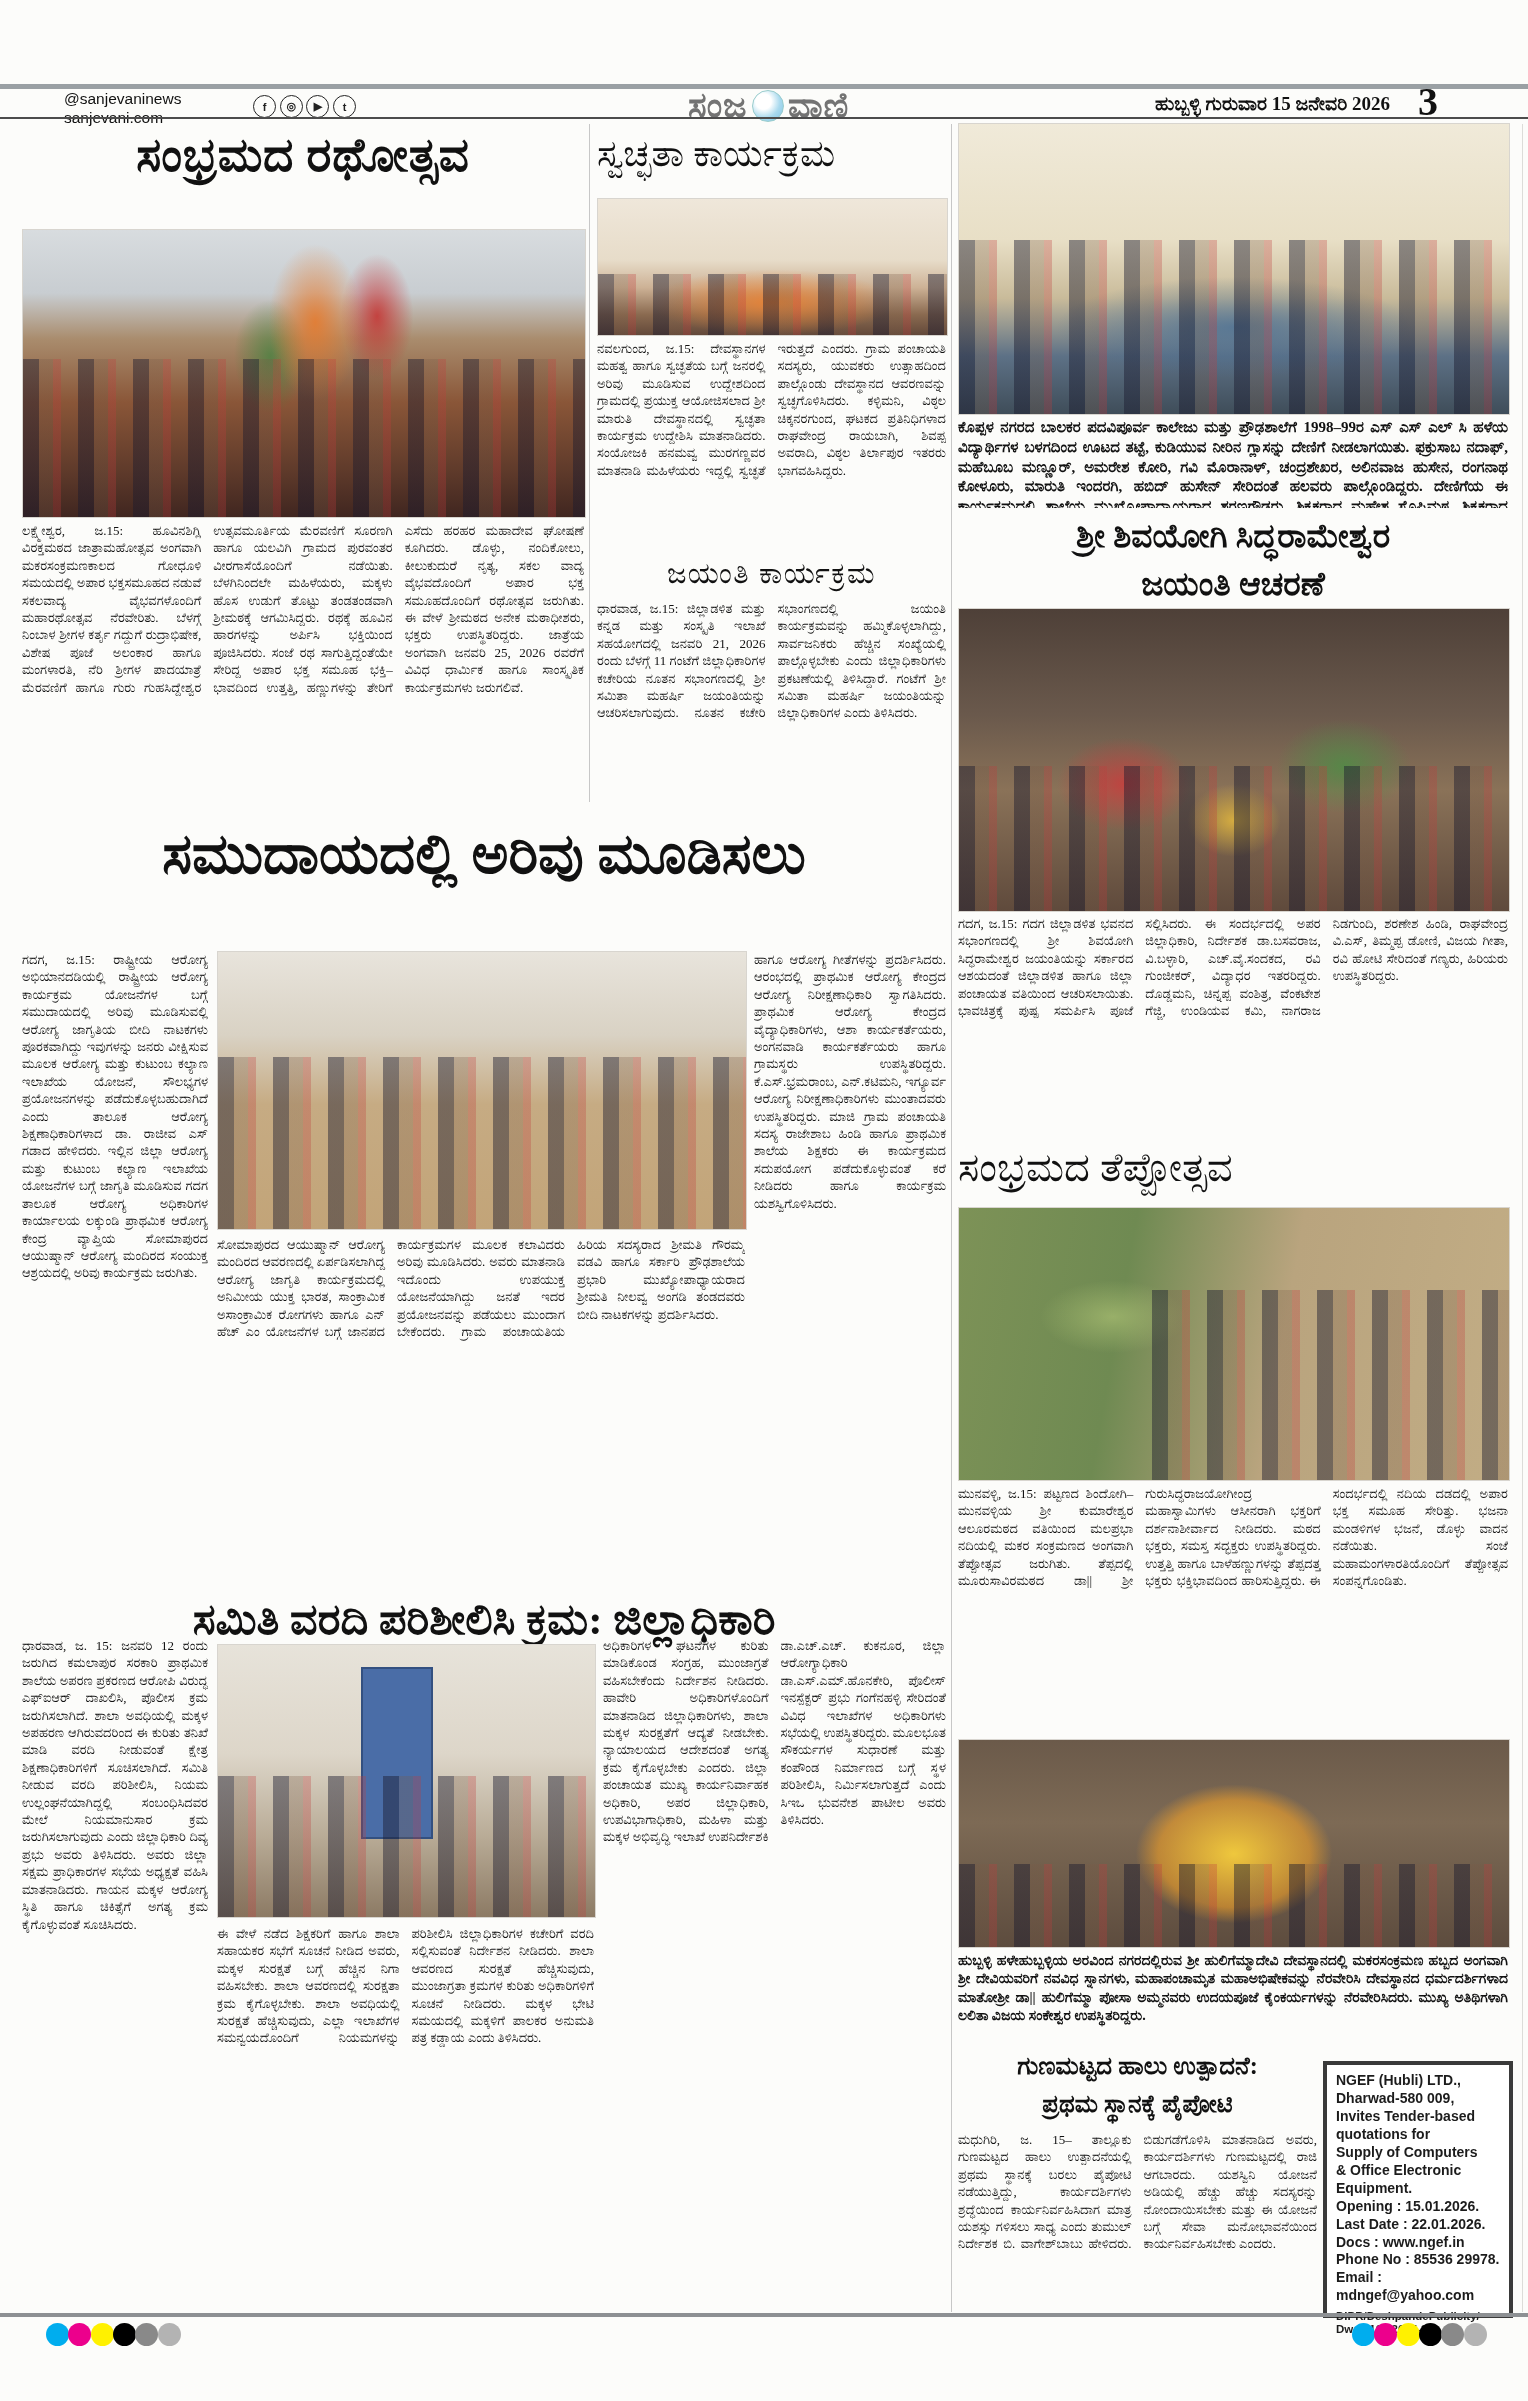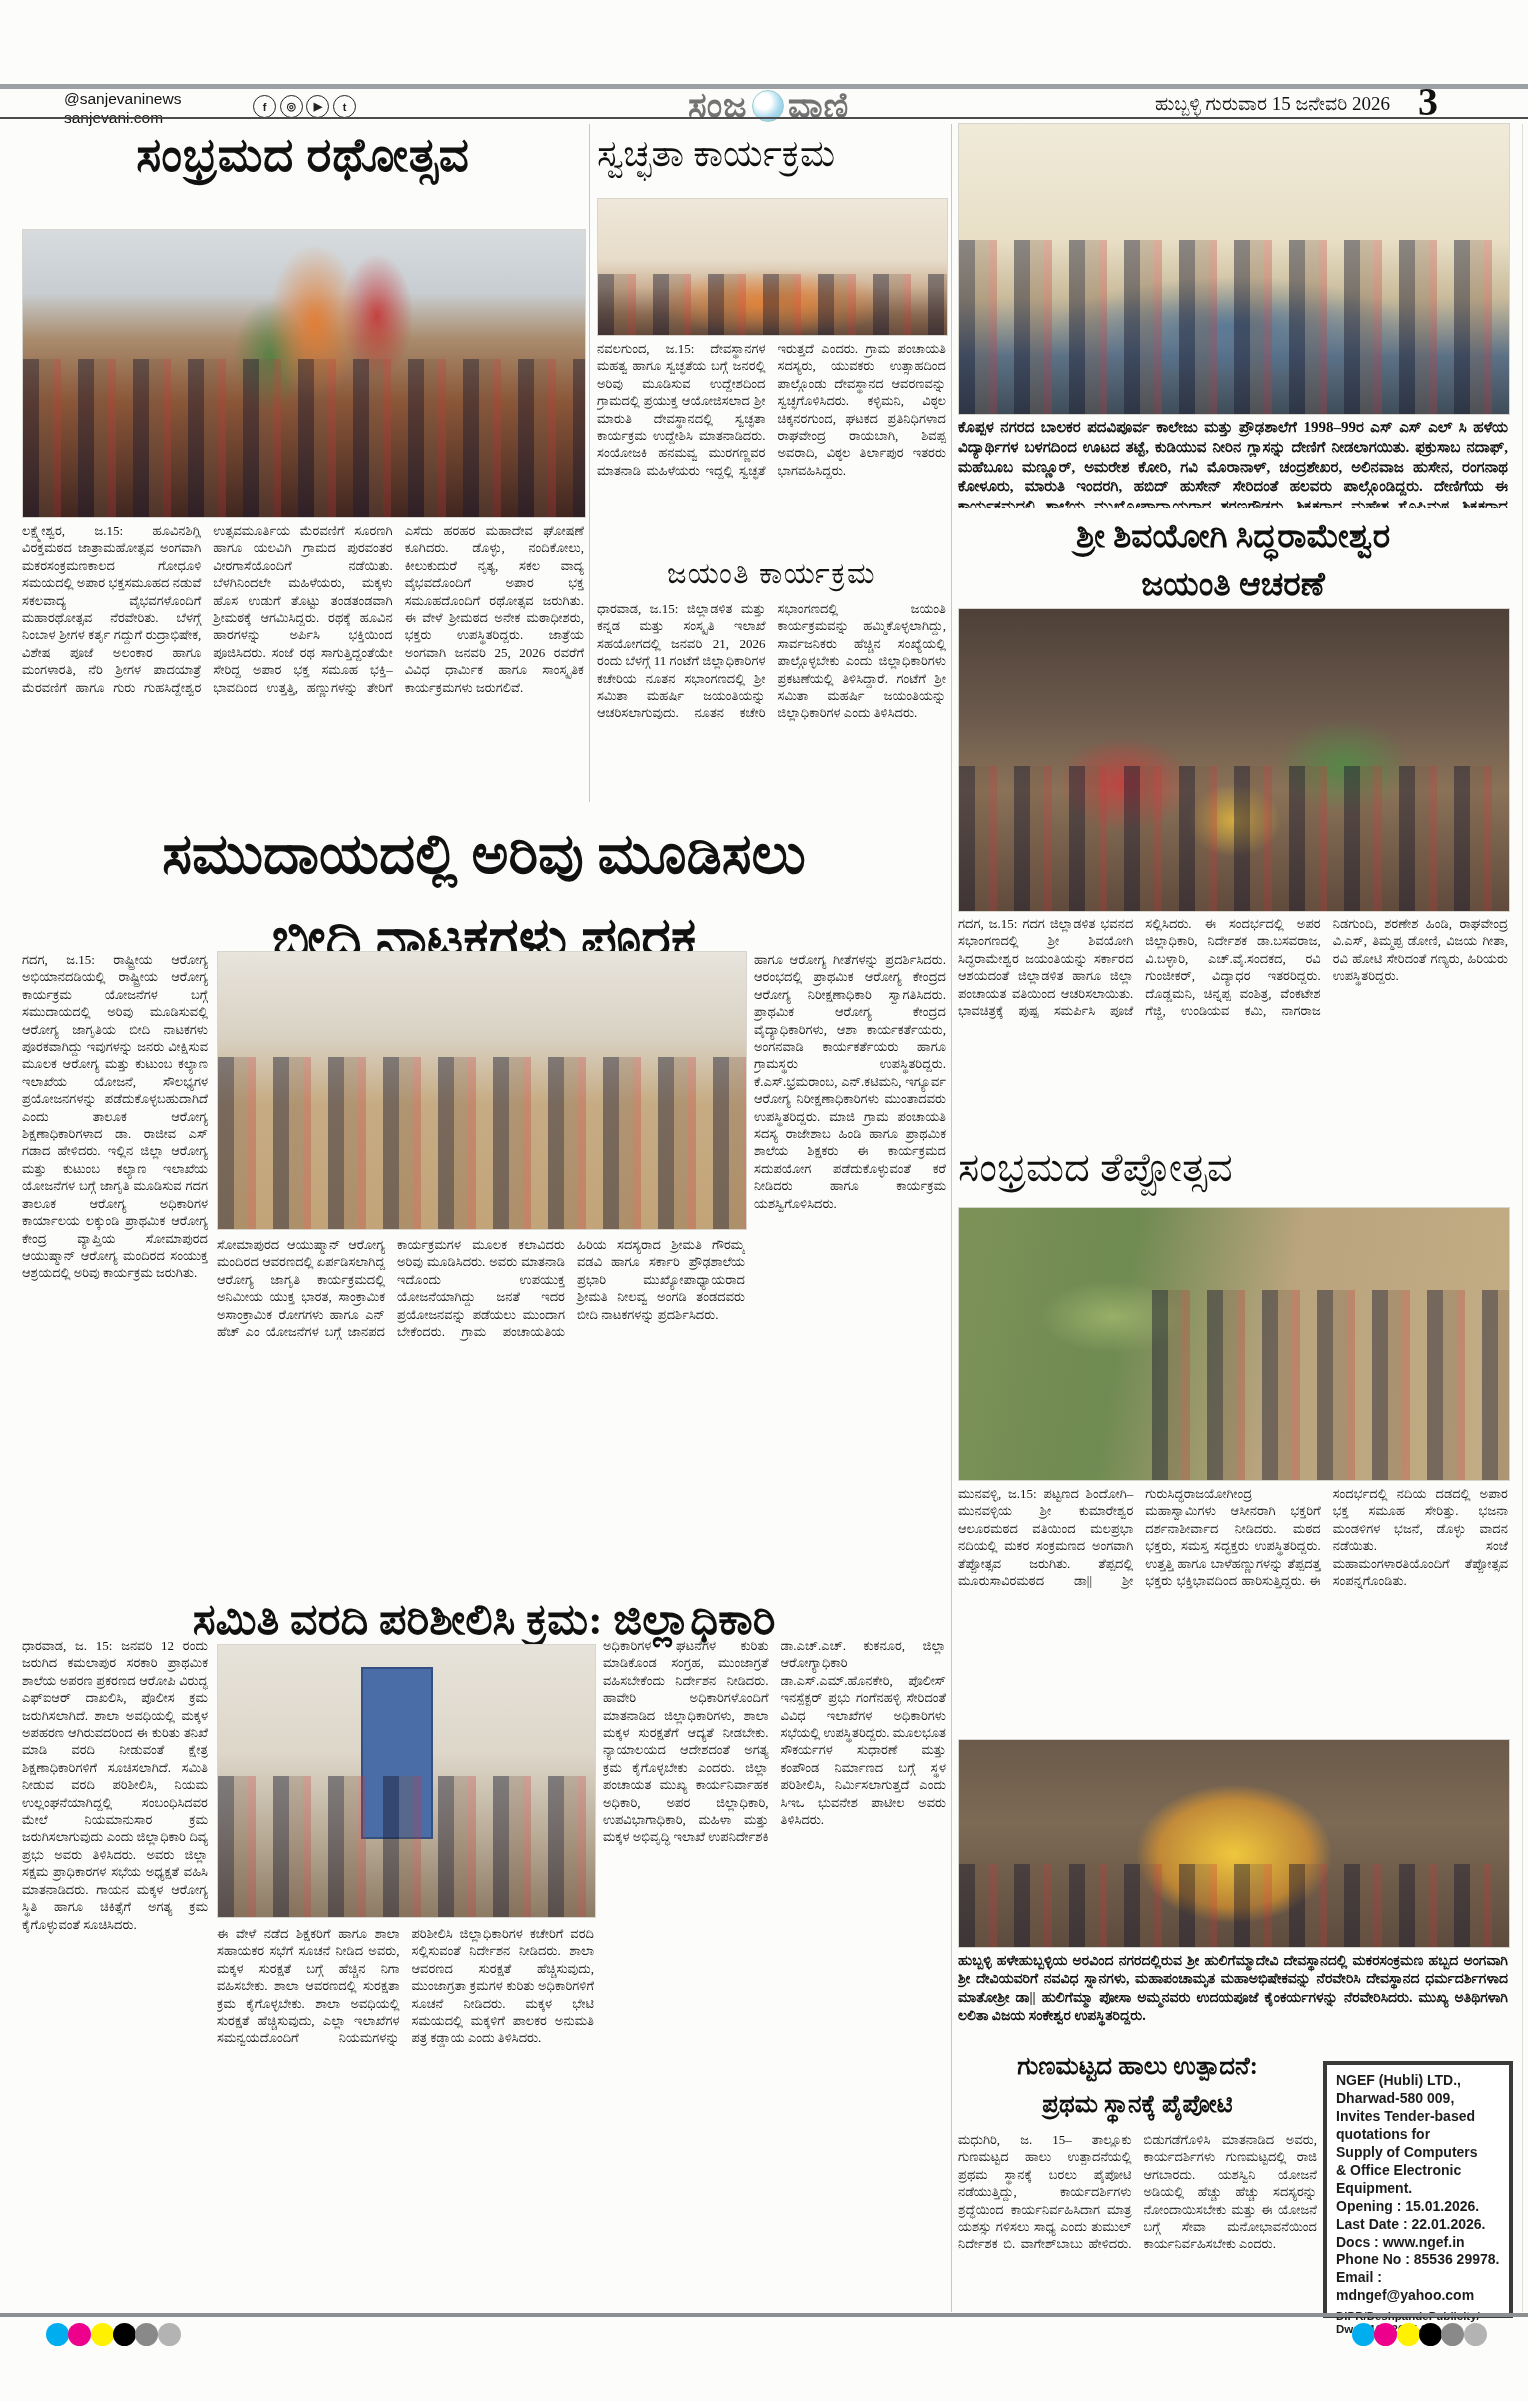--- a/index.html
+++ b/index.html
@@ -12,21 +12,21 @@
   .handle{font-family:"Liberation Sans","DejaVu Sans",sans-serif;font-size:15.5px;line-height:1.25;color:#111;}
   .icons{display:flex;gap:3.7px;}
   .icon-circle{width:21px;height:21px;border:1.5px solid #222;border-radius:50%;display:flex;
                align-items:center;justify-content:center;font-family:"Liberation Sans",sans-serif;
                font-size:11px;font-weight:bold;color:#222;}
   .masthead{display:flex;align-items:center;justify-content:center;gap:4.4px;
             font-weight:900;font-size:35px;letter-spacing:0.7px;color:#737373;}
   .mast-logo{width:30px;height:30px;border-radius:50%;
              background:radial-gradient(circle at 35% 35%, #ffffff 0 28%, #a8d9ee 60%, #7fc3e4 100%);
              border:0.7px solid #9cc;display:inline-block;}
-  .edition{font-size:19px;font-weight:normal;text-align:right;}
+  .edition{font-size:19px;font-weight:bold;text-align:right;}
   .pagenum{font-size:40px;font-weight:bold;}
   
   .h-xl{font-size:47px;font-weight:bold;text-align:center;line-height:1.25;letter-spacing:0.7px;}
   .h-l {font-size:37px;font-weight:normal;text-align:left;line-height:1.3;}
   .h-m {font-size:33px;font-weight:bold;text-align:center;line-height:1.45;}
   .h-band{font-size:56px;font-weight:bold;text-align:center;line-height:1.5;}
   .h-sub{font-size:29px;font-weight:normal;text-align:center;letter-spacing:1.5px;}
   .h-s {font-size:24.4px;font-weight:bold;text-align:center;line-height:1.55;}
   
   .body-txt{font-size:13px;line-height:1.34;text-align:justify;overflow:hidden;column-gap:12px;}
@@ -132,21 +132,20 @@
     <div>ಶ್ರೀ ಶಿವಯೋಗಿ ಸಿದ್ಧರಾಮೇಶ್ವರ</div>
     <div>ಜಯಂತಿ ಆಚರಣೆ</div>
   </div>
   <div class="abs photo ph-shiva" style="left:958px;top:608px;width:550px;height:302px;">
     <div class="crowd" style="height:48%;"></div>
   </div>
   <div class="abs body-txt cols3" style="left:958px;top:915px;width:550px;height:219px;">ಗದಗ, ಜ.15: ಗದಗ ಜಿಲ್ಲಾಡಳಿತ ಭವನದ ಸಭಾಂಗಣದಲ್ಲಿ ಶ್ರೀ ಶಿವಯೋಗಿ ಸಿದ್ಧರಾಮೇಶ್ವರ ಜಯಂತಿಯನ್ನು ಸರ್ಕಾರದ ಆಶಯದಂತೆ ಜಿಲ್ಲಾಡಳಿತ ಹಾಗೂ ಜಿಲ್ಲಾ ಪಂಚಾಯತ ವತಿಯಿಂದ ಆಚರಿಸಲಾಯಿತು. ಭಾವಚಿತ್ರಕ್ಕೆ ಪುಷ್ಪ ಸಮರ್ಪಿಸಿ ಪೂಜೆ ಸಲ್ಲಿಸಿದರು. ಈ ಸಂದರ್ಭದಲ್ಲಿ ಅಪರ ಜಿಲ್ಲಾಧಿಕಾರಿ, ನಿರ್ದೇಶಕ ಡಾ.ಬಸವರಾಜ, ವಿ.ಬಳ್ಳಾರಿ, ಎಚ್.ವೈ.ಸಂದಕದ, ರವಿ ಗುಂಜೀಕರ್, ವಿದ್ಯಾಧರ ಇತರರಿದ್ದರು. ದೊಡ್ಡಮನಿ, ಚಿನ್ನಪ್ಪ ವಂಶಿತ್ರ, ವೆಂಕಟೇಶ ಗೆಜ್ಜಿ, ಉಂಡಿಯವ ಕಮಿ, ನಾಗರಾಜ ನಿಡಗುಂದಿ, ಶರಣೇಶ ಹಿಂಡಿ, ರಾಘವೇಂದ್ರ ವಿ.ಎಸ್, ತಿಮ್ಮಪ್ಪ ಡೋಣಿ, ವಿಜಯ ಗೀತಾ, ರವಿ ಹೋಟಿ ಸೇರಿದಂತೆ ಗಣ್ಯರು, ಹಿರಿಯರು ಉಪಸ್ಥಿತರಿದ್ದರು.</div>
 
   <div class="abs h-band" style="left:22px;top:812px;width:924px;">
     <div>ಸಮುದಾಯದಲ್ಲಿ ಅರಿವು ಮೂಡಿಸಲು</div>
-    <div>ಬೀದಿ ನಾಟಕಗಳು ಪೂರಕ</div>
   </div>
   <div class="abs body-txt" style="left:22px;top:951px;width:186px;height:584px;">ಗದಗ, ಜ.15: ರಾಷ್ಟ್ರೀಯ ಆರೋಗ್ಯ ಅಭಿಯಾನದಡಿಯಲ್ಲಿ ರಾಷ್ಟ್ರೀಯ ಆರೋಗ್ಯ ಕಾರ್ಯಕ್ರಮ ಯೋಜನೆಗಳ ಬಗ್ಗೆ ಸಮುದಾಯದಲ್ಲಿ ಅರಿವು ಮೂಡಿಸುವಲ್ಲಿ ಆರೋಗ್ಯ ಜಾಗೃತಿಯ ಬೀದಿ ನಾಟಕಗಳು ಪೂರಕವಾಗಿದ್ದು ಇವುಗಳನ್ನು ಜನರು ವೀಕ್ಷಿಸುವ ಮೂಲಕ ಆರೋಗ್ಯ ಮತ್ತು ಕುಟುಂಬ ಕಲ್ಯಾಣ ಇಲಾಖೆಯ ಯೋಜನೆ, ಸೌಲಭ್ಯಗಳ ಪ್ರಯೋಜನಗಳನ್ನು ಪಡೆದುಕೊಳ್ಳಬಹುದಾಗಿದೆ ಎಂದು ತಾಲೂಕ ಆರೋಗ್ಯ ಶಿಕ್ಷಣಾಧಿಕಾರಿಗಳಾದ ಡಾ. ರಾಜೀವ ಎಸ್ ಗಡಾದ ಹೇಳಿದರು. ಇಲ್ಲಿನ ಜಿಲ್ಲಾ ಆರೋಗ್ಯ ಮತ್ತು ಕುಟುಂಬ ಕಲ್ಯಾಣ ಇಲಾಖೆಯ ಯೋಜನೆಗಳ ಬಗ್ಗೆ ಜಾಗೃತಿ ಮೂಡಿಸುವ ಗದಗ ತಾಲೂಕ ಆರೋಗ್ಯ ಅಧಿಕಾರಿಗಳ ಕಾರ್ಯಾಲಯ ಲಕ್ಕುಂಡಿ ಪ್ರಾಥಮಿಕ ಆರೋಗ್ಯ ಕೇಂದ್ರ ವ್ಯಾಪ್ತಿಯ ಸೋಮಾಪುರದ ಆಯುಷ್ಮಾನ್ ಆರೋಗ್ಯ ಮಂದಿರದ ಸಂಯುಕ್ತ ಆಶ್ರಯದಲ್ಲಿ ಅರಿವು ಕಾರ್ಯಕ್ರಮ ಜರುಗಿತು.</div>
   <div class="abs photo ph-beedi" style="left:217px;top:951px;width:528px;height:277px;">
     <div class="crowd" style="height:62%;"></div>
   </div>
   <div class="abs body-txt cols3" style="left:217px;top:1236px;width:528px;height:296px;">ಸೋಮಾಪುರದ ಆಯುಷ್ಮಾನ್ ಆರೋಗ್ಯ ಮಂದಿರದ ಆವರಣದಲ್ಲಿ ಏರ್ಪಡಿಸಲಾಗಿದ್ದ ಆರೋಗ್ಯ ಜಾಗೃತಿ ಕಾರ್ಯಕ್ರಮದಲ್ಲಿ ಅನಿಮೀಯ ಯುಕ್ತ ಭಾರತ, ಸಾಂಕ್ರಾಮಿಕ ಅಸಾಂಕ್ರಾಮಿಕ ರೋಗಗಳು ಹಾಗೂ ಎನ್ ಹೆಚ್ ಎಂ ಯೋಜನೆಗಳ ಬಗ್ಗೆ ಜಾನಪದ ಕಾರ್ಯಕ್ರಮಗಳ ಮೂಲಕ ಕಲಾವಿದರು ಅರಿವು ಮೂಡಿಸಿದರು. ಅವರು ಮಾತನಾಡಿ ಇದೊಂದು ಉಪಯುಕ್ತ ಯೋಜನೆಯಾಗಿದ್ದು ಜನತೆ ಇದರ ಪ್ರಯೋಜನವನ್ನು ಪಡೆಯಲು ಮುಂದಾಗ ಬೇಕೆಂದರು. ಗ್ರಾಮ ಪಂಚಾಯತಿಯ ಹಿರಿಯ ಸದಸ್ಯರಾದ ಶ್ರೀಮತಿ ಗೌರಮ್ಮ ವಡವಿ ಹಾಗೂ ಸರ್ಕಾರಿ ಪ್ರೌಢಶಾಲೆಯ ಪ್ರಭಾರಿ ಮುಖ್ಯೋಪಾಧ್ಯಾಯರಾದ ಶ್ರೀಮತಿ ನೀಲವ್ವ ಅಂಗಡಿ ತಂಡದವರು ಬೀದಿ ನಾಟಕಗಳನ್ನು ಪ್ರದರ್ಶಿಸಿದರು.</div>
   <div class="abs body-txt" style="left:754px;top:951px;width:192px;height:584px;">ಹಾಗೂ ಆರೋಗ್ಯ ಗೀತೆಗಳನ್ನು ಪ್ರದರ್ಶಿಸಿದರು. ಆರಂಭದಲ್ಲಿ ಪ್ರಾಥಮಿಕ ಆರೋಗ್ಯ ಕೇಂದ್ರದ ಆರೋಗ್ಯ ನಿರೀಕ್ಷಣಾಧಿಕಾರಿ ಸ್ವಾಗತಿಸಿದರು. ಪ್ರಾಥಮಿಕ ಆರೋಗ್ಯ ಕೇಂದ್ರದ ವೈದ್ಯಾಧಿಕಾರಿಗಳು, ಆಶಾ ಕಾರ್ಯಕರ್ತೆಯರು, ಅಂಗನವಾಡಿ ಕಾರ್ಯಕರ್ತೆಯರು ಹಾಗೂ ಗ್ರಾಮಸ್ಥರು ಉಪಸ್ಥಿತರಿದ್ದರು. ಕೆ.ಎಸ್.ಭ್ರಮರಾಂಬ, ಎನ್.ಕಟಿಮನಿ, ಇಗ್ಯೂರ್ವ ಆರೋಗ್ಯ ನಿರೀಕ್ಷಣಾಧಿಕಾರಿಗಳು ಮುಂತಾದವರು ಉಪಸ್ಥಿತರಿದ್ದರು. ಮಾಜಿ ಗ್ರಾಮ ಪಂಚಾಯತಿ ಸದಸ್ಯ ರಾಜೇಶಾಬ ಹಿಂಡಿ ಹಾಗೂ ಪ್ರಾಥಮಿಕ ಶಾಲೆಯ ಶಿಕ್ಷಕರು ಈ ಕಾರ್ಯಕ್ರಮದ ಸದುಪಯೋಗ ಪಡೆದುಕೊಳ್ಳುವಂತೆ ಕರೆ ನೀಡಿದರು ಹಾಗೂ ಕಾರ್ಯಕ್ರಮ ಯಶಸ್ವಿಗೊಳಿಸಿದರು.</div>
 
   <div class="abs h-l" style="left:958px;top:1142px;width:550px;font-size:40px;">ಸಂಭ್ರಮದ ತೆಪ್ಪೋತ್ಸವ</div>
   <div class="abs photo ph-tepo" style="left:958px;top:1207px;width:550px;height:272px;">

